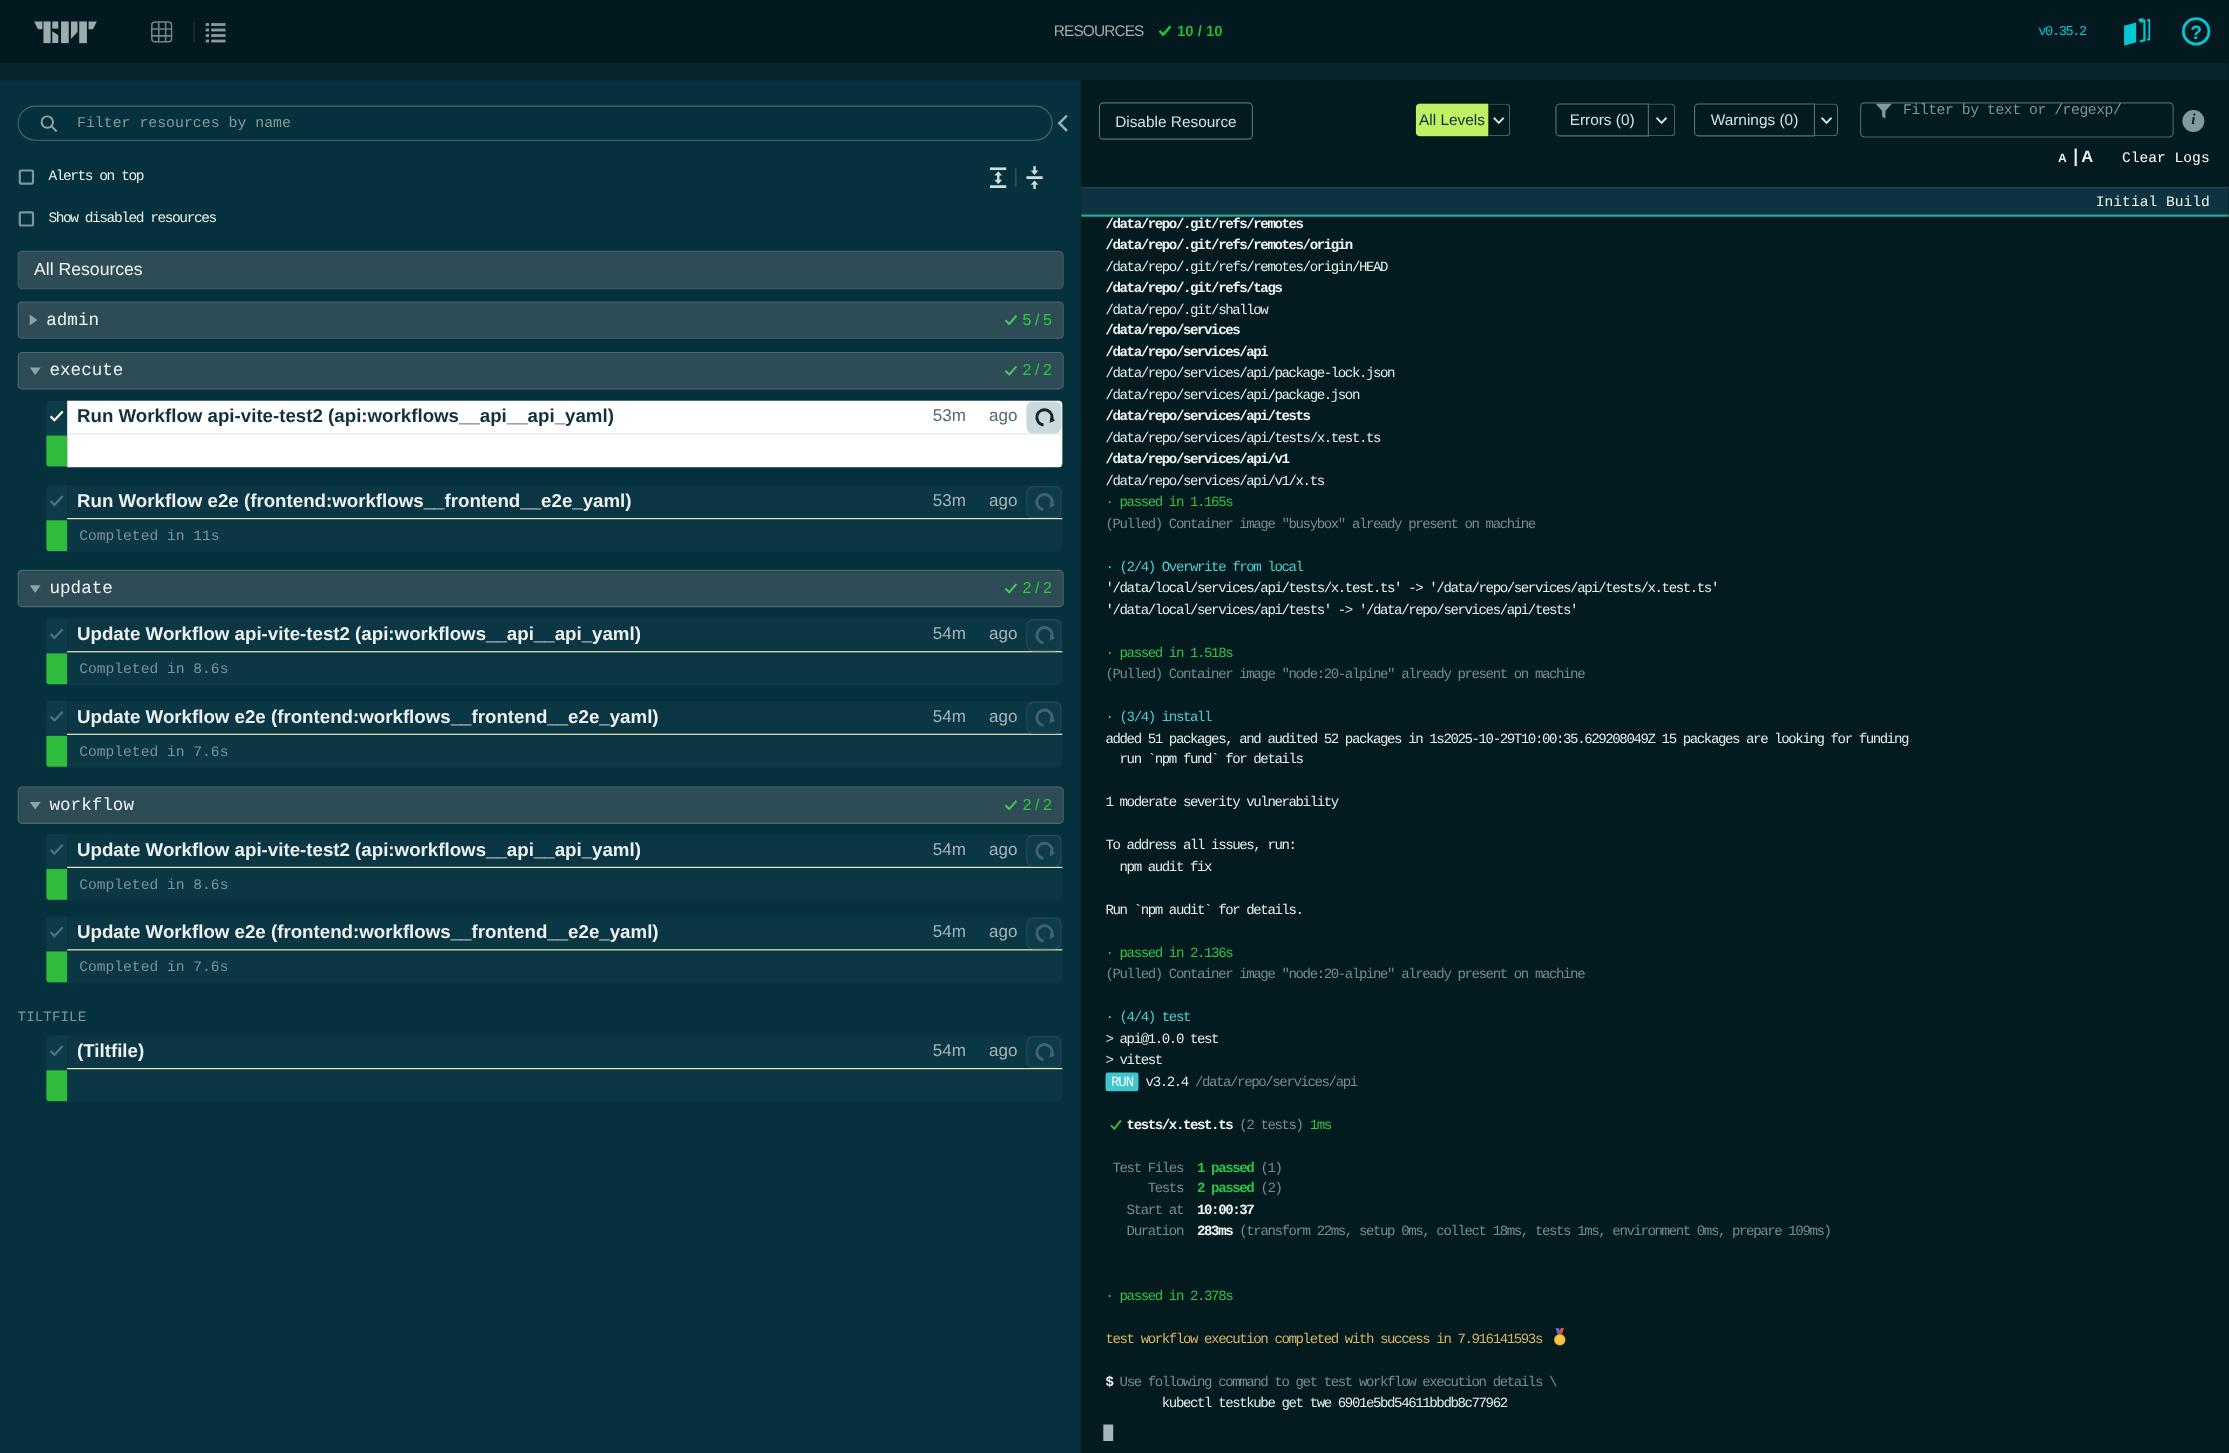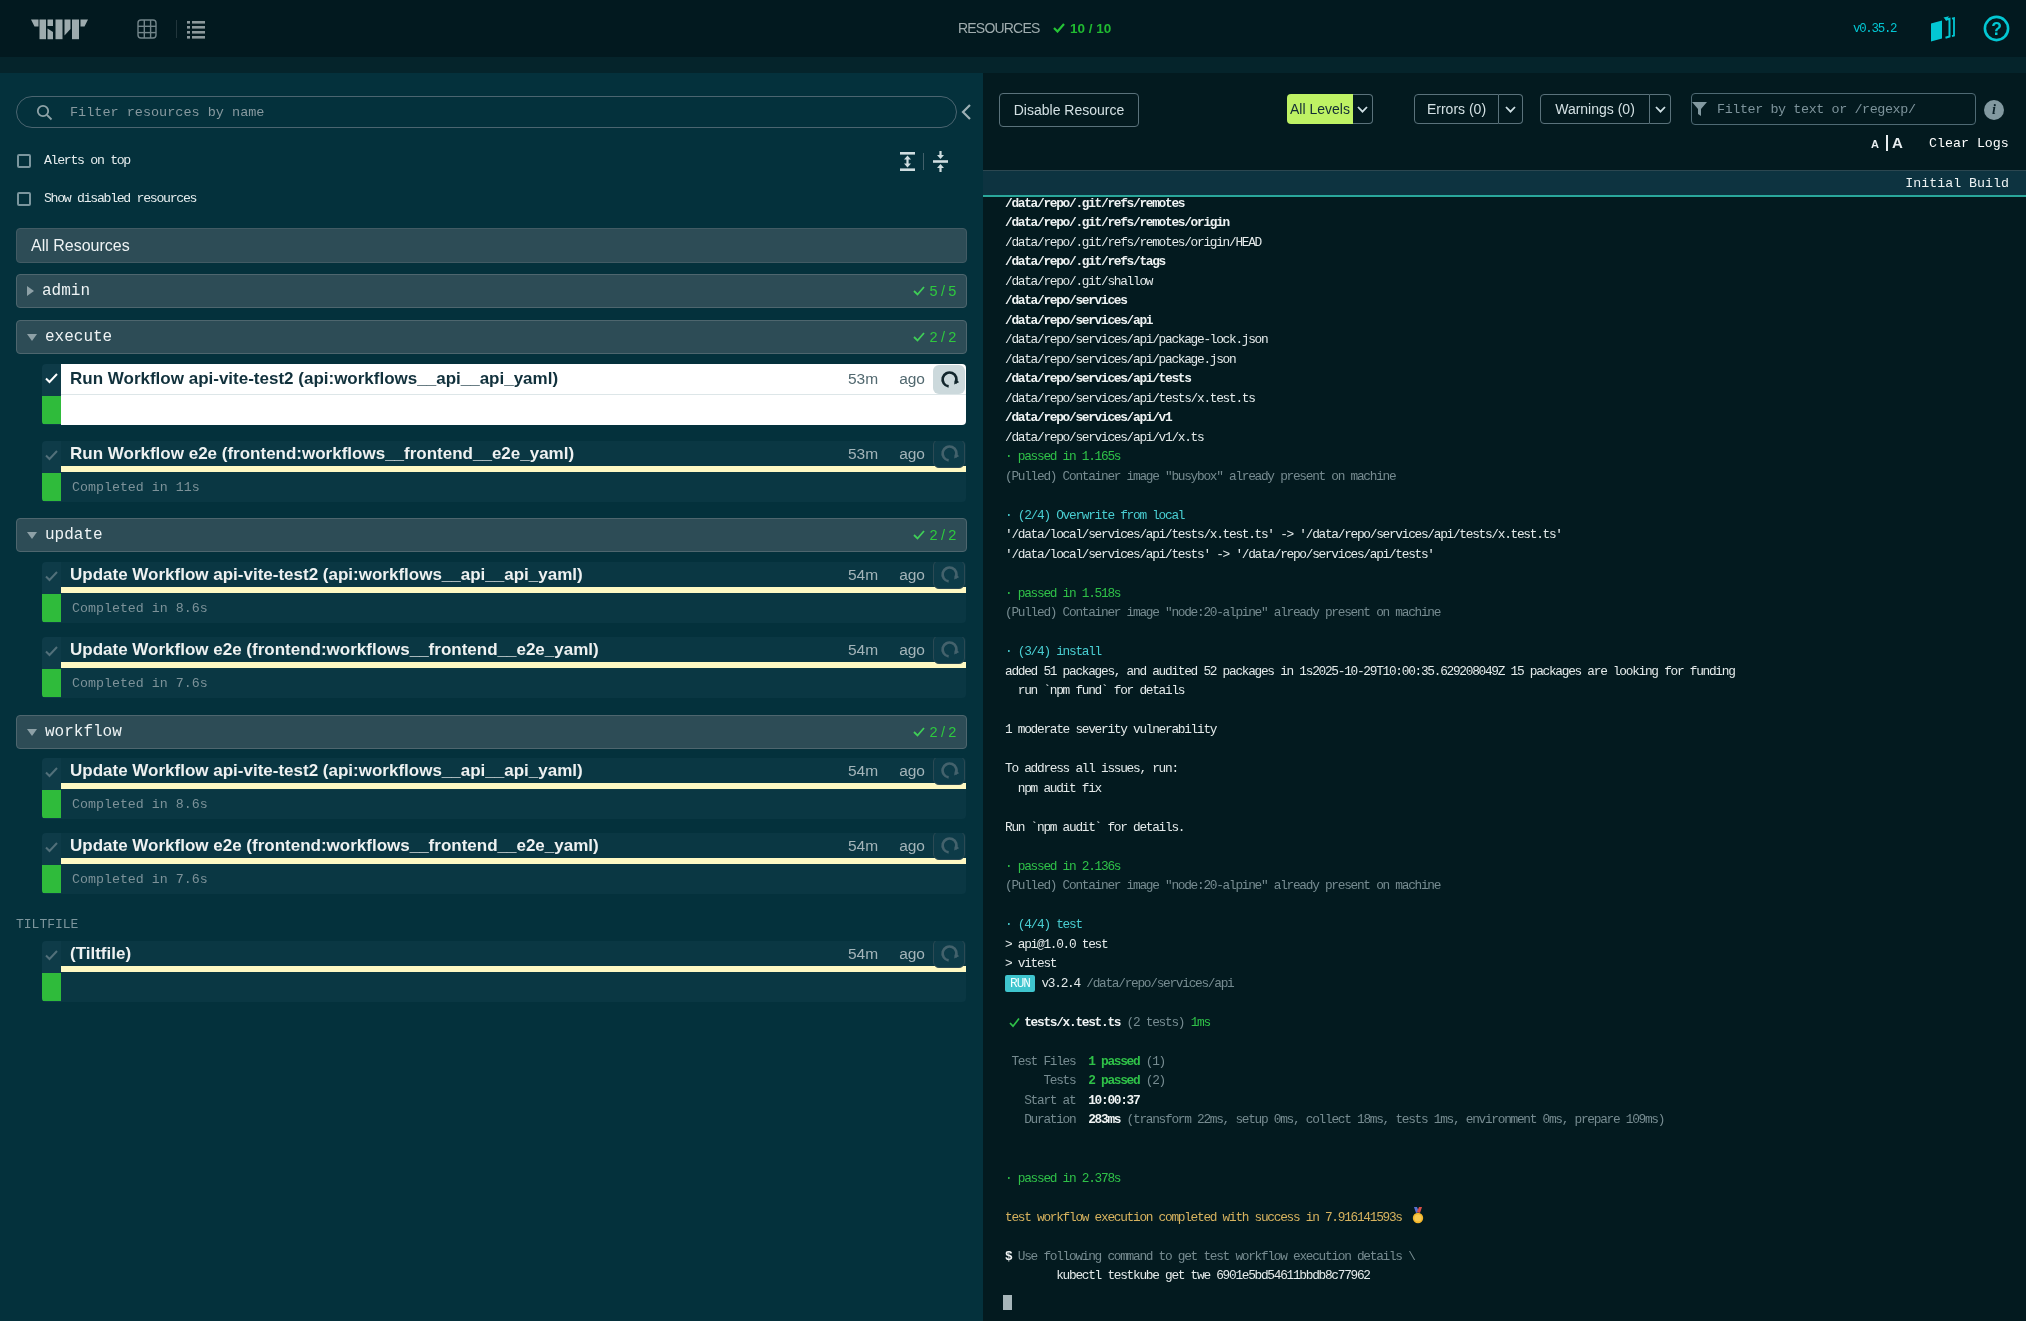--- a/index.html
+++ b/index.html
@@ -34,21 +34,21 @@
 .grn{position:absolute;left:0;top:32px;width:19px;height:28px;background:#2fbb3b}
 .imain{flex:1;display:flex;flex-direction:column}
 .trow{height:31px;display:flex;align-items:center;position:relative}
 .srow{height:30px;display:flex;align-items:center;padding-left:11px;font-family:"Liberation Mono",monospace;font-size:13.3px}
 .item.sel .imain{background:#fff}
 .item.sel .trow{border-bottom:1px solid #dde6e8}
 .item.sel .title{color:#11313c}
 .item.sel .ago{color:#51686f}
 .item.sel .srow{color:#7f949b}
 .item.uns .imain{background:#0a3743}
-.item.uns .trow{border-bottom:6px solid #fef9c3}
+.item.uns .trow{border-bottom:1px solid #fef9c3}
 .item.uns .title{color:#eef1f1}
 .item.uns .ago{color:#a3b4b9}
 .item.uns .srow{color:#7d9299}
 .title{margin-left:9px;font-family:"Liberation Sans",sans-serif;font-size:17px;font-weight:700;white-space:nowrap}
 .ago{margin-left:auto;font-family:"Liberation Sans",sans-serif;font-size:15.5px;white-space:pre}.ago i{display:inline-block;width:21px}
 .rbtn{width:32px;height:29px;margin:0 1px 0 8px;border-radius:6px;flex:none;display:flex;align-items:center;justify-content:center}
 .item.sel .rbtn{background:#ccd9dc}
 .item.uns .rbtn{background:#0d3b48;border:1px solid #2c4a54}
 #tiltlabel{position:absolute;left:16px;top:917px;font-family:"Liberation Mono",monospace;font-size:13px;color:#7c959c}
 .btn{position:absolute;border:1px solid #5a727b;border-radius:4px;color:#d3e0e3;font-family:"Liberation Sans",sans-serif;font-size:14px;display:flex;align-items:center;justify-content:center}
@@ -334,21 +334,21 @@
     </div>
 </div>
 <div style="position:absolute;left:1540px;top:94px;width:131px;height:30px;display:flex">
 <div class="btn sans" style="position:static;width:110px;height:30px;border-radius:4px 0 0 4px">Warnings (0)</div>
 <div style="width:21px;border:1px solid #5a727b;border-left:none;border-radius:0 4px 4px 0;display:flex;align-items:center;justify-content:center">
       <svg width="11" height="7" viewBox="0 0 11 7" fill="none" stroke="#cfe0e4" stroke-width="1.8">
         <polyline points="1,1 5.5,5.7 10,1"></polyline>
       </svg>
     </div>
 </div>
-<div style="position:absolute;left:1691px;top:93px;width:285px;height:32px;border:1px solid #4f6a74;border-radius:4px;display:flex;align-items:center;gap:10px">
+<div style="position:absolute;left:1691px;top:93px;width:285px;height:32px;border:1px solid #4f6a74;border-radius:4px;display:flex;padding-left:13px;gap:10px">
 <svg width="15" height="15" viewBox="0 0 15 15" fill="#8299a0">
       <polygon points="0,0 15,0 9,7 9,14 6,12 6,7"></polygon>
     </svg>
 <span class="mono" style="font-size:13.4px;letter-spacing:-.4px;color:#7d939b">Filter by text or /regexp/</span>
 </div>
 <div style="position:absolute;left:1984px;top:100px;width:20px;height:20px;border-radius:50%;background:#8299a0;display:flex;align-items:center;justify-content:center;font-family:'Liberation Serif',serif;font-size:14px;font-weight:700;font-style:italic;color:#0b222a">i</div>
 <span class="sans" style="position:absolute;left:1871px;top:138px;font-size:11px;font-weight:700;color:#e8eef0">A</span>
 <div style="position:absolute;left:1886px;top:135px;width:1.5px;height:16px;background:#e8eef0"></div>
 <span class="sans" style="position:absolute;left:1892px;top:134px;font-size:15px;font-weight:700;color:#e8eef0">A</span>
 <span class="mono" style="position:absolute;left:1929px;top:136px;font-size:13.3px;color:#ffffff">Clear Logs</span>

